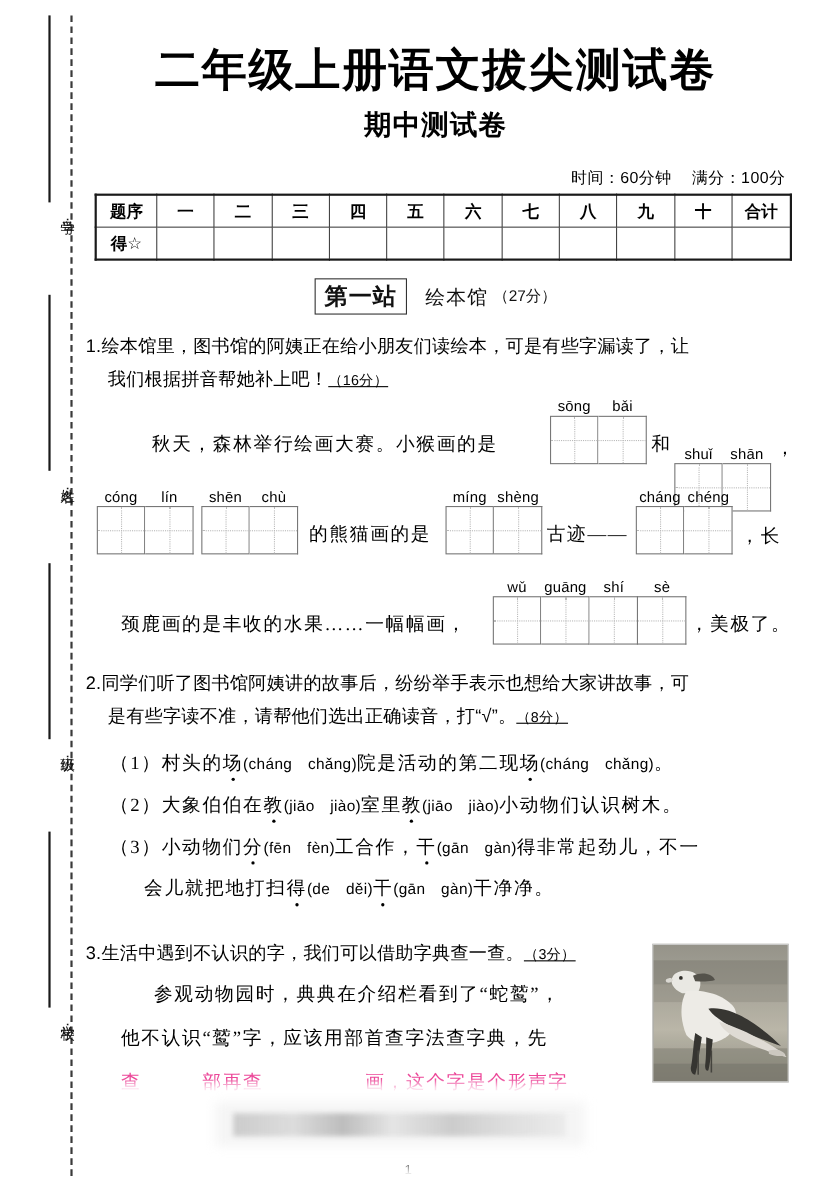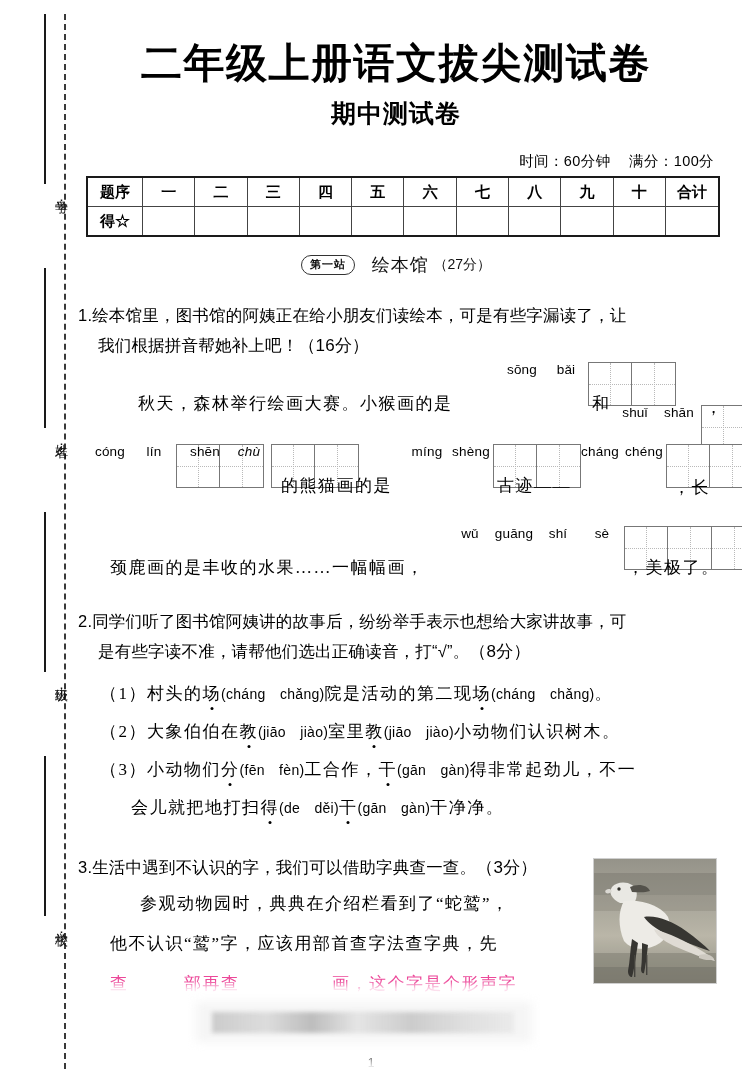--- a/index.html
+++ b/index.html
@@ -105,39 +105,39 @@
   .score-table td {
     border: 1px solid #444;
     height: 28px;
     text-align: center;
     vertical-align: middle;
     font-size: 15px;
     font-weight: bold;
     color: #000;
     padding: 0;
   }
-  .score-table td.head-cell { width: 54px; font-family: Liberation Serif, serif; }
+  .score-table td.head-cell { width: 54px; }
   .score-table td.total-cell { width: 52px; }
 
   
   .station-row {
     position: absolute;
     left: 72px;
     top: 253px;
     width: 648px;
     text-align: center;
     font-size: 17px;
     font-weight: bold;
   }
   .station-badge {
     display: inline-block;
     border: 1.5px solid #333;
-    border-radius: 11px;
+    border-radius: 0;
     padding: 1px 8px 2px 8px;
-    font-size: 11px;
+    font-size: 21px;
     font-weight: bold;
     letter-spacing: 1px;
     vertical-align: middle;
   }
   .station-name {
     display: inline-block;
     margin-left: 12px;
     font-size: 18px;
     font-weight: normal;
     vertical-align: middle;
@@ -152,27 +152,27 @@
 
   
   .qtext {
     position: absolute;
     font-size: 16.5px;
     line-height: 30px;
     color: #000;
     letter-spacing: 0.2px;
     white-space: nowrap;
   }
-  .score-tag { font-size: 17px; }
+  .score-tag { font-size: 13px; text-decoration: underline; }
 
   
   .pin-group {
     position: absolute;
     display: flex;
-    flex-direction: row;
+    flex-direction: column;
     align-items: flex-start;
   }
   .pin-row {
     display: flex;
     font-size: 13.5px;
     line-height: 15px;
     color: #000;
     letter-spacing: 0.2px;
     height: 16px;
   }
@@ -405,21 +405,21 @@
     </div>
     <div class="grid-row">
       <div class="tzg"></div>
       <div class="tzg"></div>
     </div>
   </div>
 
   <div class="pin-group" style="left:183px; top:444px;">
     <div class="pin-row">
       <span style="width:44px;">shēn</span>
-      <span style="width:44px;font-style:italic;">chù</span>
+      <span style="width:44px;">chù</span>
     </div>
     <div class="grid-row">
       <div class="tzg"></div>
       <div class="tzg"></div>
     </div>
   </div>
 
   <div class="inline-cn" style="left:281px; top:474px;">的熊猫画的是</div>
 
   <div class="pin-group" style="left:405px; top:444px;">

